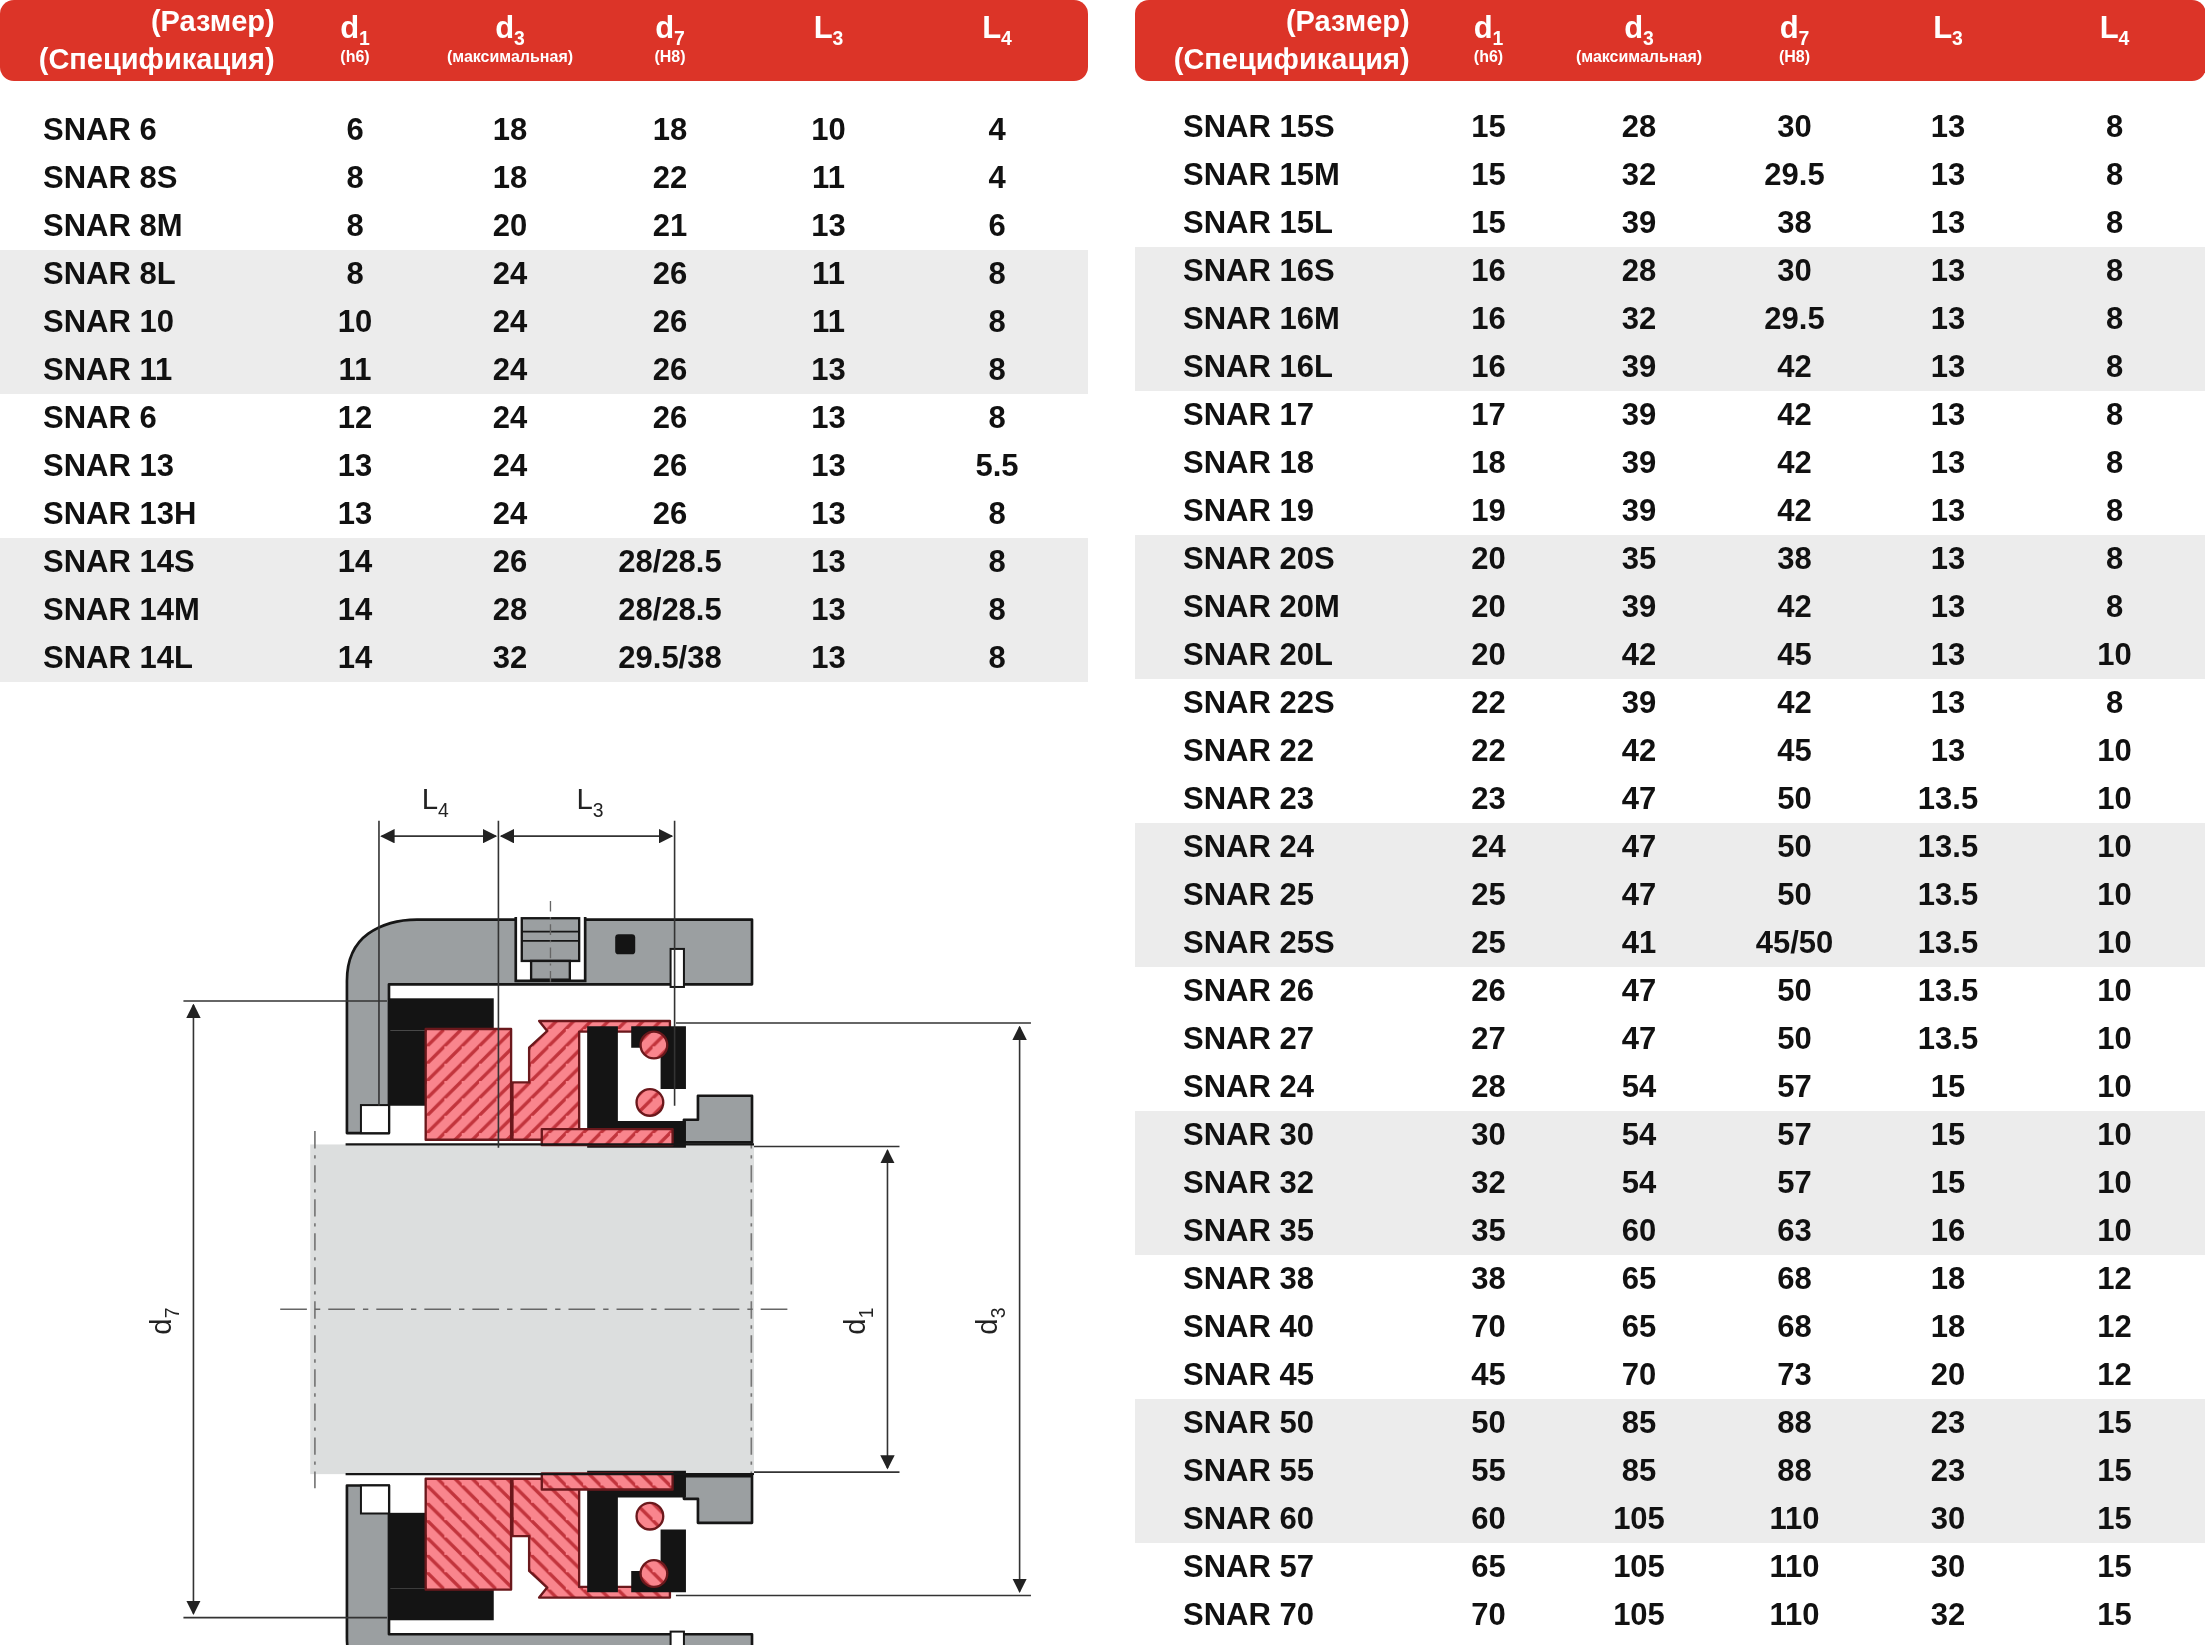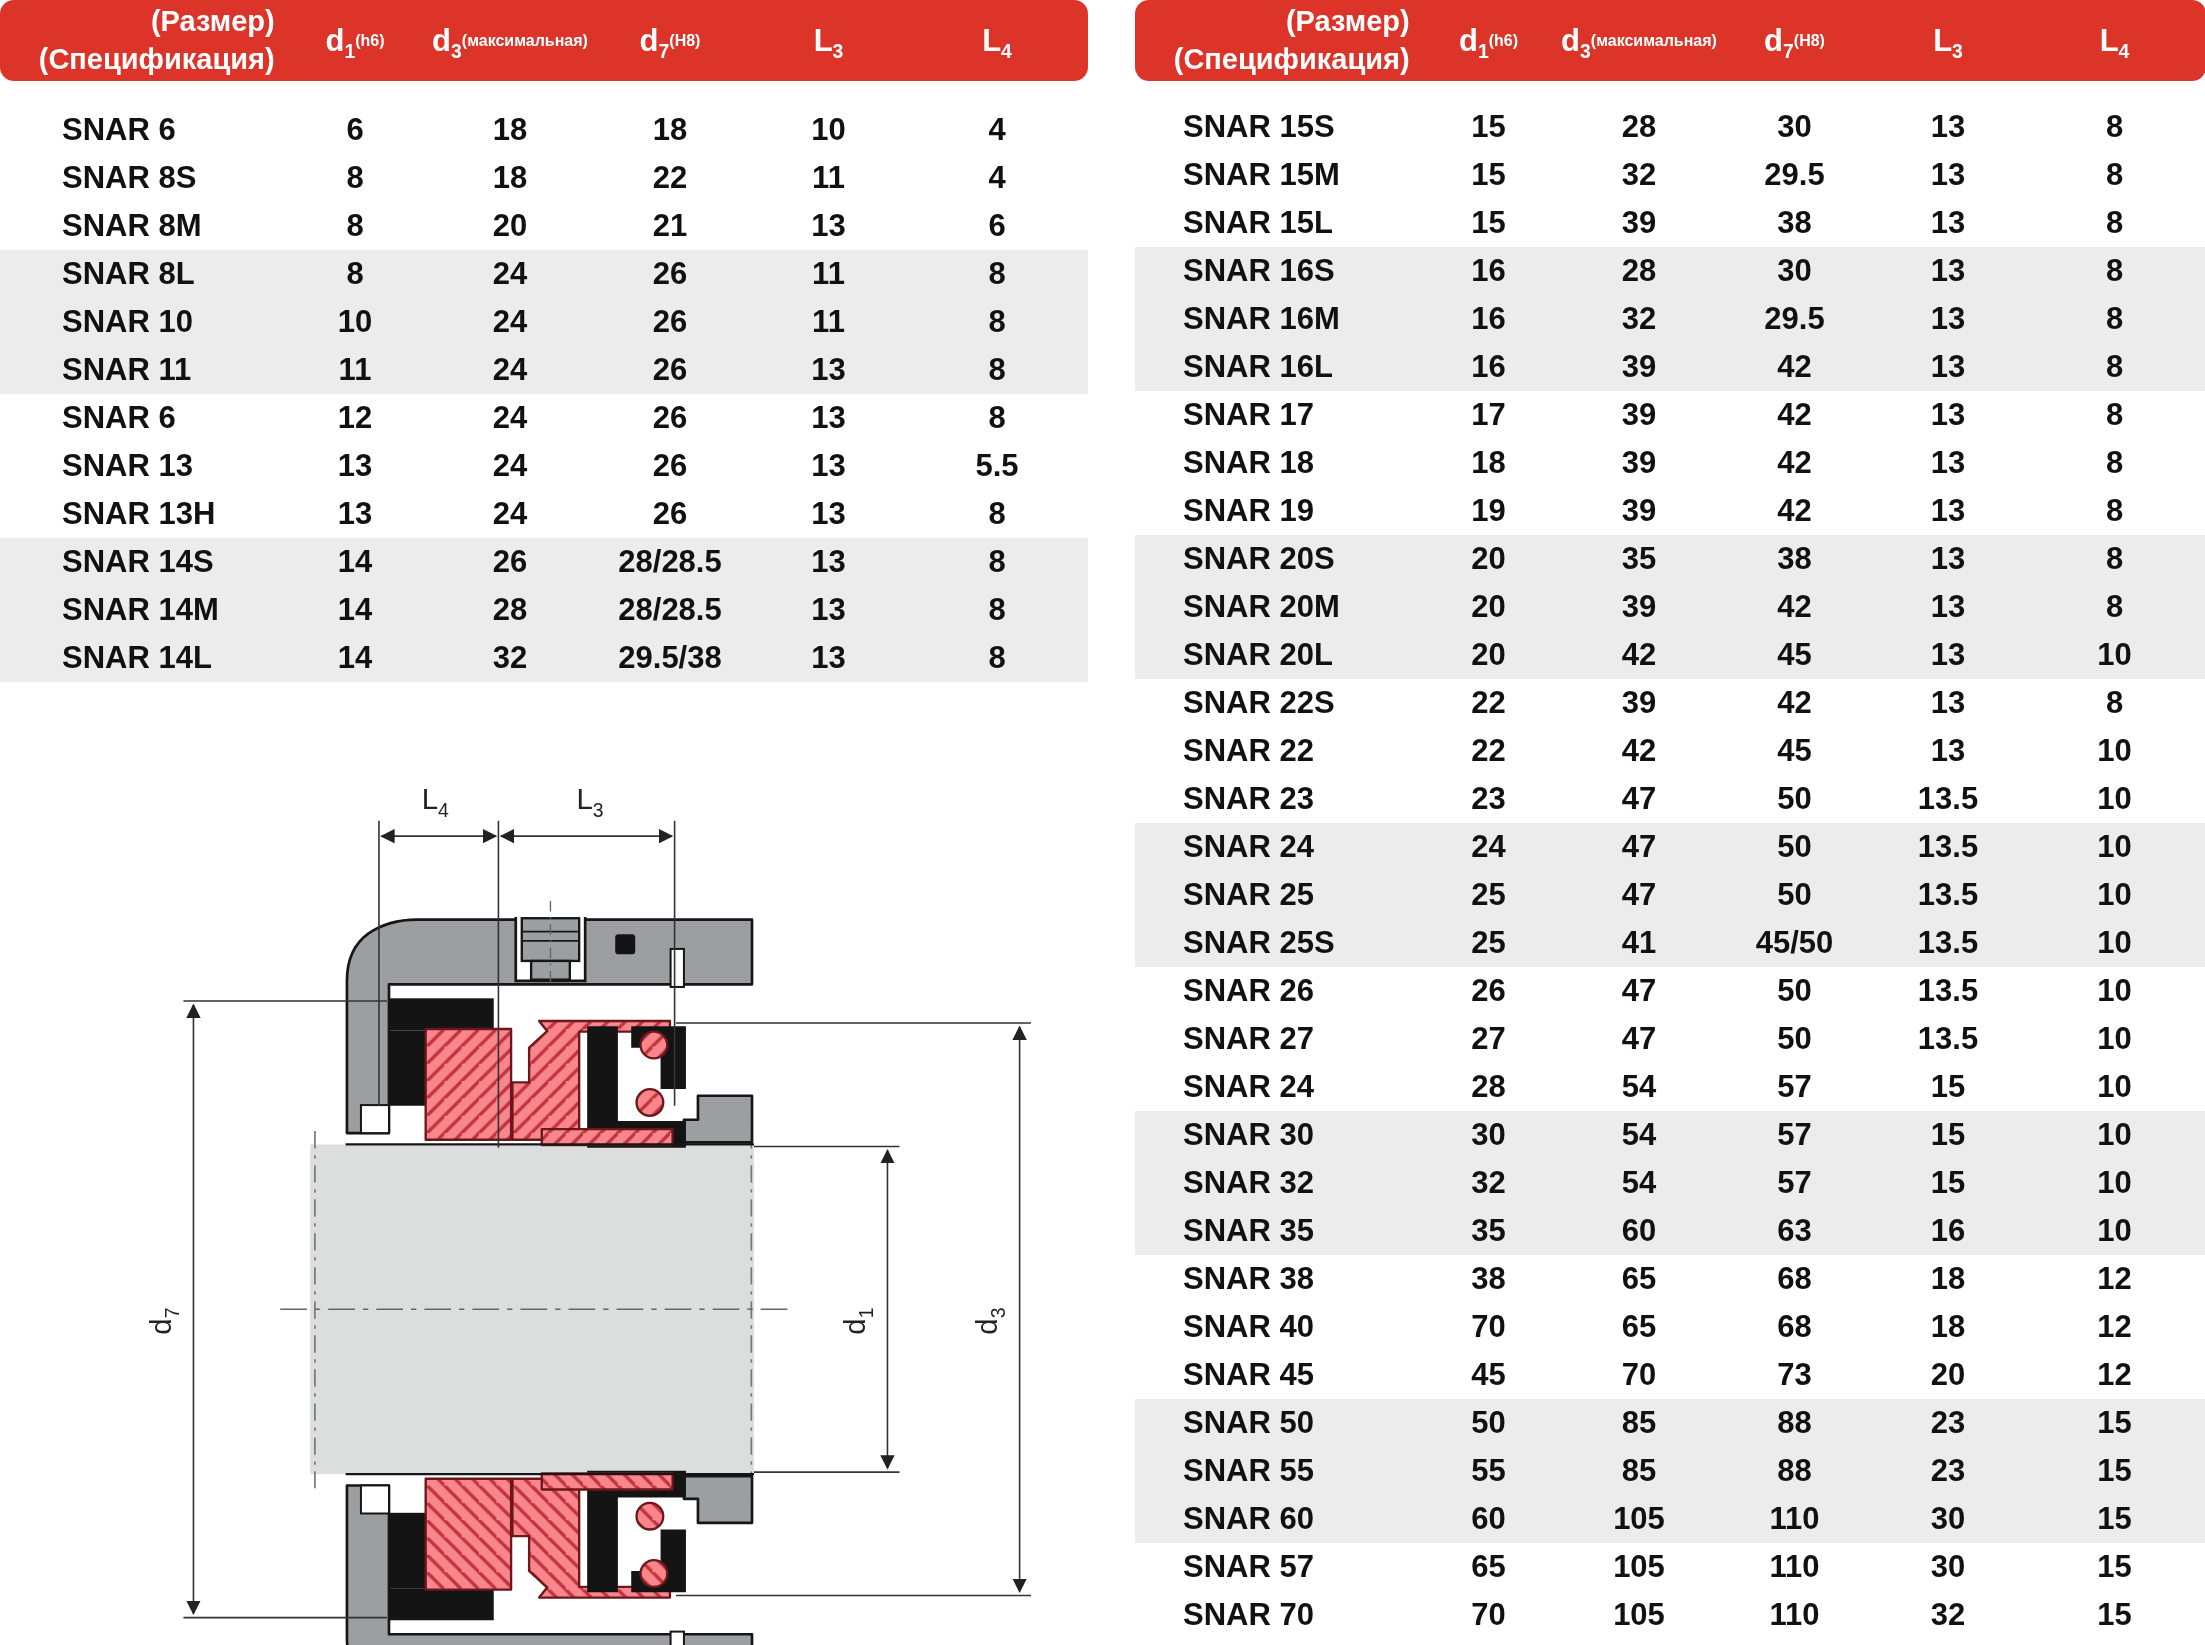--- a/index.html
+++ b/index.html
@@ -24,32 +24,32 @@
   #right-table{left:1135px;width:1071px;}
 
   .thead{
     display:grid;height:81px;background:var(--header-bg);
     border-radius:14px;color:#ffffff;align-items:center;
   }
   #left-table .thead,#left-table .row{grid-template-columns:280px 150px 160px 160px 157px 180px;}
   #right-table .thead,#right-table .row{grid-template-columns:280px 147px 154px 157px 150px 183px;}
 
   .hname{text-align:right;font-size:29px;font-weight:700;line-height:1.28;padding-right:5.3px;}
-  .hcol{display:flex;flex-direction:row;align-items:center;justify-content:center;text-align:right;}
+  .hcol{display:flex;flex-direction:column;align-items:center;justify-content:center;text-align:right;}
   .hmain{font-size:31px;font-weight:700;line-height:1;}
   .hmain sub{font-size:19.4px;line-height:0;}
   .hnote{font-size:16px;font-weight:700;min-height:27px;line-height:27px;}
 
   #left-table .tbody{margin-top:25px;}
   #right-table .tbody{margin-top:22px;}
   .row{display:grid;align-items:center;}
   #left-table .row{height:48px;}
   #right-table .row{height:48px;}
   .row.alt{background:var(--row-alt);}
-  .cell-name{padding-left:62px;font-size:31px;font-weight:700;white-space:nowrap;}
+  .cell-name{padding-left:43px;font-size:31px;font-weight:700;white-space:nowrap;}
   #right-table .cell-name{padding-left:48px;}
   .cell-num{text-align:center;font-size:31px;font-weight:700;}
 
   #diagram{position:absolute;left:80px;top:734px;}
   .gray{fill:var(--housing);stroke:#161616;stroke-width:4;stroke-linejoin:round;}
   .blackpart{fill:var(--black-part);stroke:none;}
   .redpart{fill:url(#hatch);stroke:var(--red-outline);stroke-width:3.5;stroke-linejoin:round;}
   .hatchbg{fill:var(--red-fill);}
   .hatchline{stroke:var(--red-hatch);stroke-width:5;}
   .dim{stroke:var(--dim-line);stroke-width:2.4;fill:none;}

